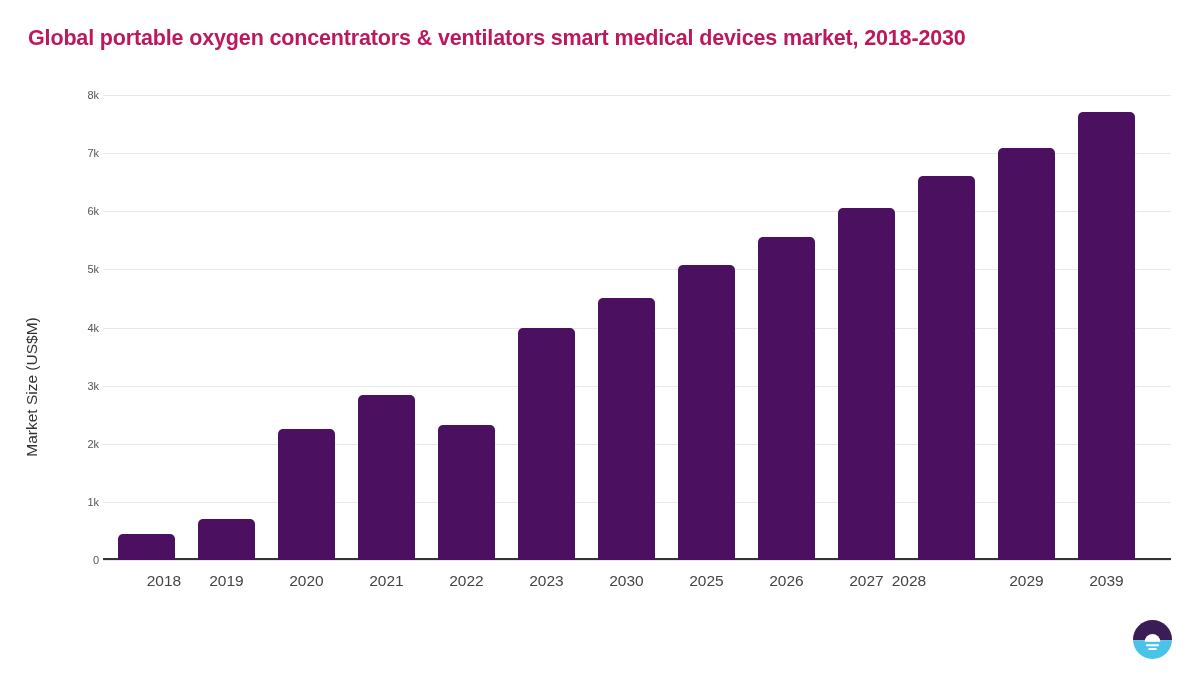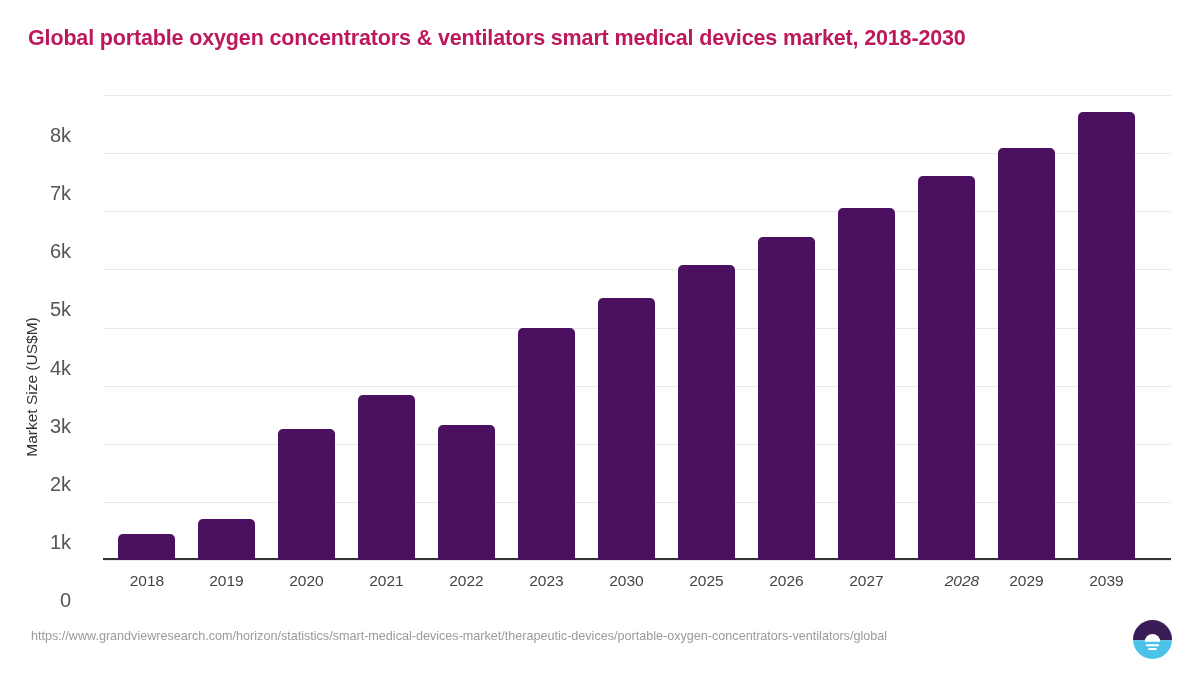--- a/index.html
+++ b/index.html
@@ -69,26 +69,25 @@
   
   #y-tick-layer {
     position: absolute;
     left: 0px;
     top: 88px;
     width: 103px;
     height: 480px;
   }
   .y-tick-label {
     position: absolute;
-    right: 32px;
-    font-size: 20px;
+    right: 4px;
+    font-size: 11px;
     color: #555555;
     transform: translateY(-50%);
     white-space: nowrap;
-    margin-top: 40px;
   }
   
   #y-axis-title {
     position: absolute;
     left: -168px;
     top: 290px;
     width: 400px;
     text-align: center;
     transform: rotate(-90deg);
     font-size: 15.5px;
@@ -216,36 +215,35 @@
       <div class="bar" title="2024: 4500" style="left: 495px; width: 57px; height: 261.562px; background: rgb(75, 17, 96);"></div>
       <div class="bar" title="2025: 5070" style="left: 575px; width: 57px; height: 294.694px; background: rgb(75, 17, 96);"></div>
       <div class="bar" title="2026: 5550" style="left: 655px; width: 57px; height: 322.594px; background: rgb(75, 17, 96);"></div>
       <div class="bar" title="2027: 6050" style="left: 735px; width: 57px; height: 351.656px; background: rgb(75, 17, 96);"></div>
       <div class="bar" title="2028: 6600" style="left: 815px; width: 57px; height: 383.625px; background: rgb(75, 17, 96);"></div>
       <div class="bar" title="2029: 7090" style="left: 895px; width: 57px; height: 412.106px; background: rgb(75, 17, 96);"></div>
       <div class="bar" title="2030: 7710" style="left: 975px; width: 57px; height: 448.144px; background: rgb(75, 17, 96);"></div>
     </div>
 
   <div id="x-tick-layer">
-      <div class="x-tick-label" style="left: 4px; text-align: center;">2018</div>
+      <div class="x-tick-label" style="left: 21px; text-align: center;">2018</div>
       <div class="x-tick-label" style="left: 83.5px;">2019</div>
       <div class="x-tick-label" style="left: 163.5px;">2020</div>
       <div class="x-tick-label" style="left: 243.5px;">2021</div>
       <div class="x-tick-label" style="left: 323.5px;">2022</div>
       <div class="x-tick-label" style="left: 403.5px; text-align: center;">2023</div>
       <div class="x-tick-label" style="left: 483.5px;">2030</div>
       <div class="x-tick-label" style="left: 563.5px;">2025</div>
       <div class="x-tick-label" style="left: 643.5px;">2026</div>
       <div class="x-tick-label" style="left: 723.5px;">2027</div>
-      <div class="x-tick-label" style="left: 819px; font-style: italic;">2028</div>
+      <div class="x-tick-label" style="left: 766px;">2028</div>
       <div class="x-tick-label" style="left: 883.5px;">2029</div>
       <div class="x-tick-label" style="left: 963.5px;">2039</div>
     </div>
 
-  <div id="footer-url">https://www.grandviewresearch.com/horizon/statistics/smart-medical-devices-market/therapeutic-devices/portable-oxygen-concentrators-ventilators/global</div>
 
   <div id="logo-block">
     <svg id="logo-mark" viewBox="0 0 100 100">
       <defs>
         <clipPath id="circClip">
             <circle cx="50" cy="50" r="50"></circle>
           </clipPath>
       </defs>
       <g clip-path="url(#circClip)">
         <rect x="0" y="0" width="100" height="52" fill="#3a1d56"></rect>

